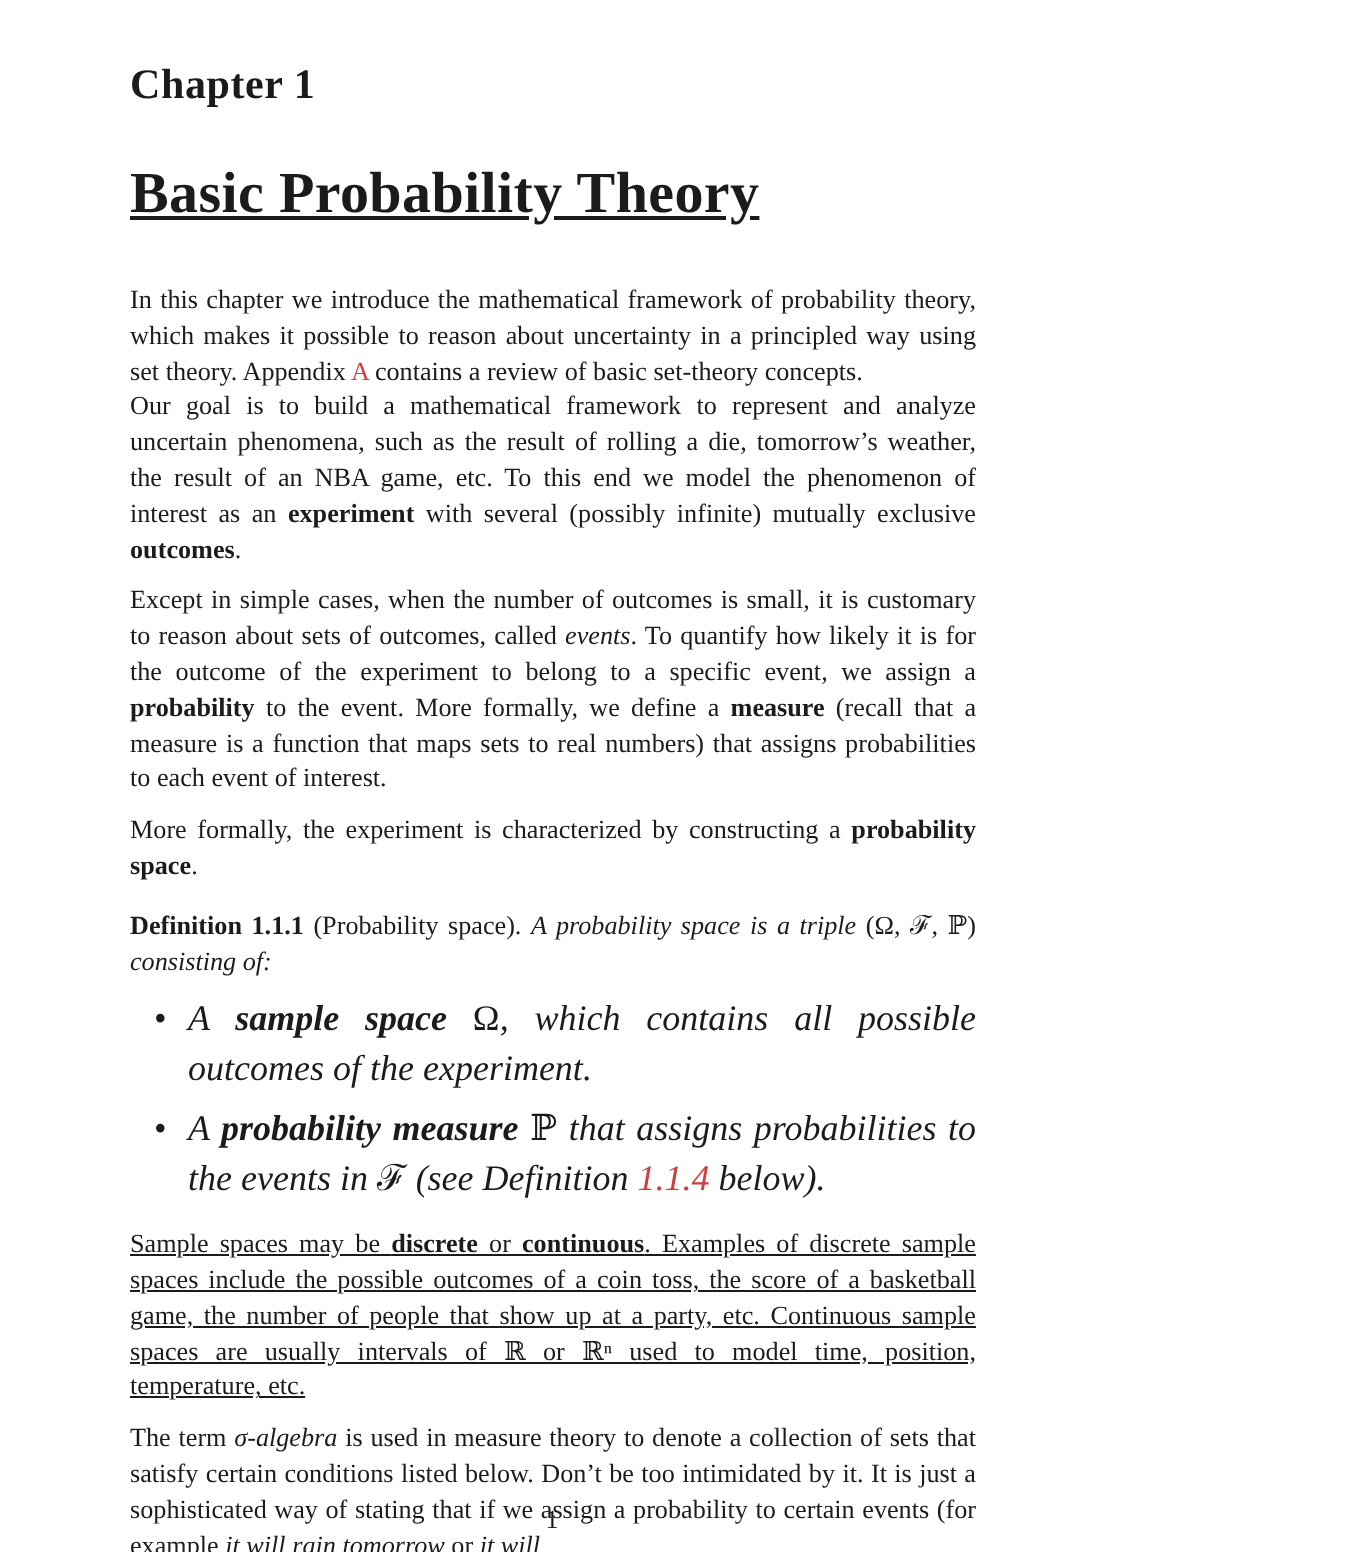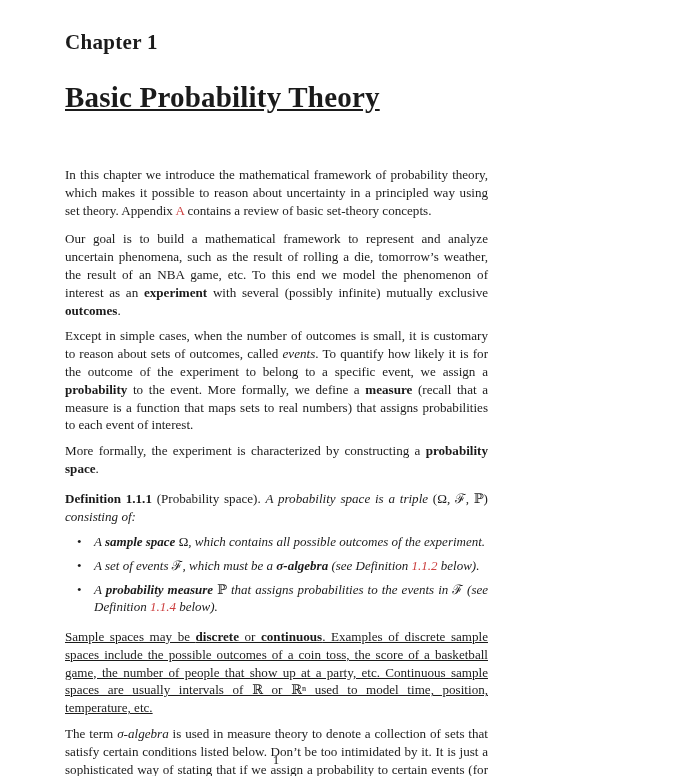--- a/index.html
+++ b/index.html
@@ -29,36 +29,36 @@
     margin-top: 26px;
     letter-spacing: 0.2px;
     text-decoration: underline;
   }
   .body-par {
     font-size: 13.1px;
     line-height: 1.36;
     text-align: justify;
     margin-top: 8px;
   }
-  .intro { margin-top: 52px; }
+  .intro { margin-top: 27px; }
   .section {
     font-size: 16.5px;
     font-weight: 700;
     margin-top: 22px;
   }
   .sec-num { margin-right: 15px; }
-  .first-after-section { margin-top: 11px; }
+  .first-after-section { margin-top: 0; }
   .definition { margin-top: 12px; }
   .bullets {
     list-style: none;
     margin-top: 8px;
   }
   .bullets li {
     position: relative;
-    font-size: 13px;
+    font-size: 18px;
     line-height: 1.36;
     padding-left: 29px;
     margin-top: 6px;
     text-align: justify;
   }
   .bullets li::before {
     content: "\2022";
     position: absolute;
     left: 12px;
     font-style: normal;
@@ -92,21 +92,20 @@
   <p class="body-par first-after-section"><span>Our goal is to build a mathematical framework to represent and analyze uncertain phenomena, such as the result of rolling a die, tomorrow’s weather, the result of an NBA game, etc. To this end we model the phenomenon of interest as an </span><span class="run-b">experiment</span><span> with several (possibly infinite) mutually exclusive </span><span class="run-b">outcomes</span><span>.</span></p>
 
   <p class="body-par"><span>Except in simple cases, when the number of outcomes is small, it is customary to reason about sets of outcomes, called </span><span class="run-i">events</span><span>. To quantify how likely it is for the outcome of the experiment to belong to a specific event, we assign a </span><span class="run-b">probability</span><span> to the event. More formally, we define a </span><span class="run-b">measure</span><span> (recall that a measure is a function that maps sets to real numbers) that assigns probabilities to each event of interest.</span></p>
 
   <p class="body-par"><span>More formally, the experiment is characterized by constructing a </span><span class="run-b">probability space</span><span>.</span></p>
 
   <p class="body-par definition"><span class="run-b">Definition 1.1.1</span><span> (Probability space). </span><span class="run-i">A probability space is a triple </span><span>(Ω, ℱ, ℙ)</span><span class="run-i"> consisting of:</span></p>
 
   <ul class="bullets">
     <li><span class="run-i">A </span><span class="run-bi">sample space</span><span> Ω</span><span class="run-i">, which contains all possible outcomes of the experiment.</span></li>
-    <li><span class="run-i">A set of events </span><span>ℱ</span><span class="run-i">, which must be a </span><span class="run-bi">σ-algebra</span><span class="run-i"> (see Definition </span><span class="run-i run-link">1.1.2</span><span class="run-i"> below).</span></li>
     <li><span class="run-i">A </span><span class="run-bi">probability measure</span><span> ℙ </span><span class="run-i">that assigns probabilities to the events in </span><span>ℱ</span><span class="run-i"> (see Definition </span><span class="run-i run-link">1.1.4</span><span class="run-i"> below).</span></li>
   </ul>
 
   <p class="body-par after-list"><span>Sample spaces may be </span><span class="run-b">discrete</span><span> or </span><span class="run-b">continuous</span><span>. Examples of discrete sample spaces include the possible outcomes of a coin toss, the score of a basketball game, the number of people that show up at a party, etc. Continuous sample spaces are usually intervals of ℝ or ℝⁿ used to model time, position, temperature, etc.</span></p>
 
   <p class="body-par"><span>The term </span><span class="run-i">σ-algebra</span><span> is used in measure theory to denote a collection of sets that satisfy certain conditions listed below. Don’t be too intimidated by it. It is just a sophisticated way of stating that if we assign a probability to certain events (for example </span><span class="run-i">it will rain tomorrow</span><span> or </span><span class="run-i">it will</span></p>
 
   <div class="page-number">1</div>
 
 </div>

